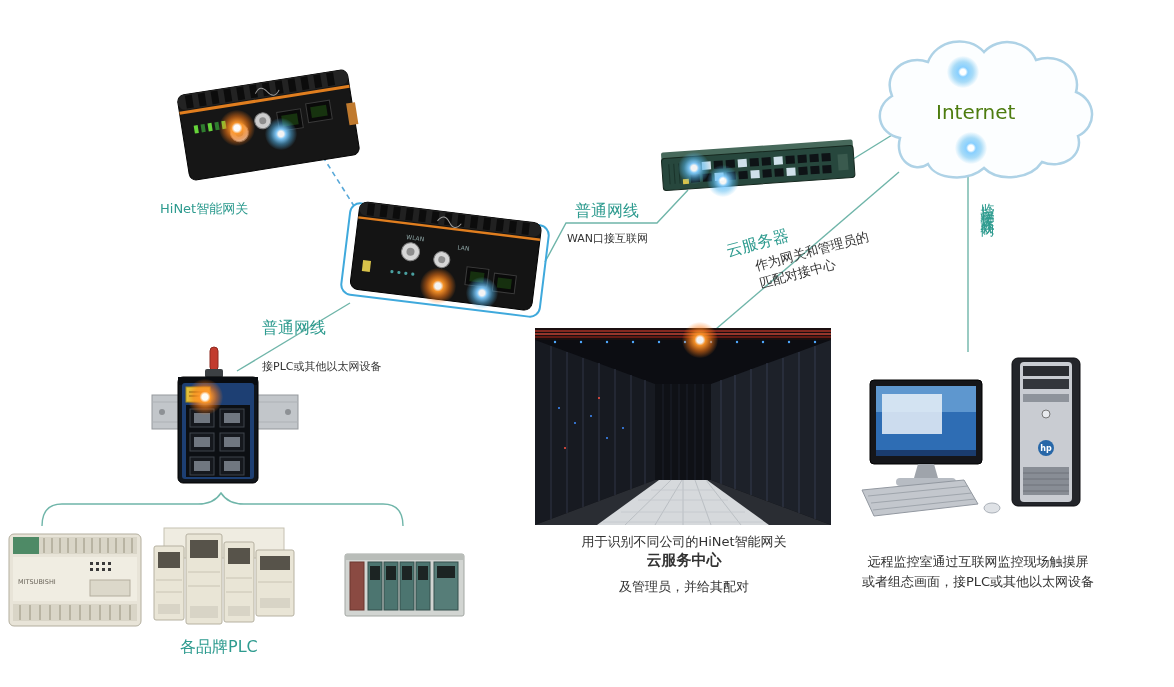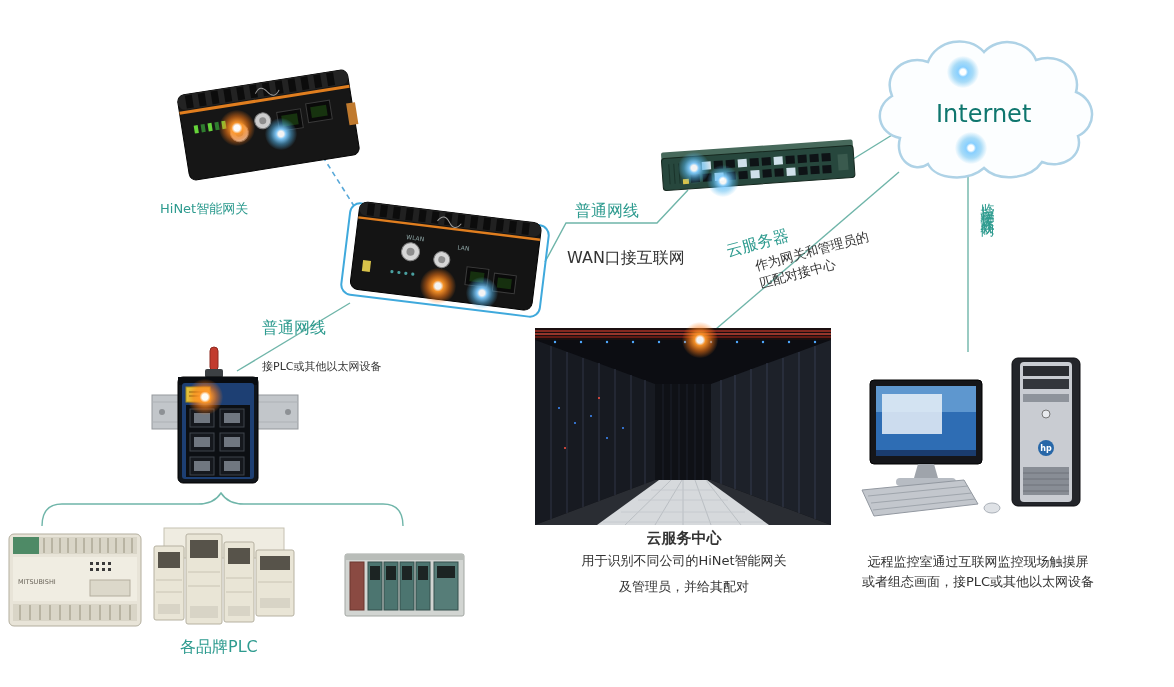--- a/index.html
+++ b/index.html
@@ -162,21 +162,21 @@
     </svg>
   </div>
 
   <div class="abs" style="left:870px;top:30px;width:230px;height:155px;">
     <svg width="230" height="155" viewBox="0 0 230 155">
       <path d="M30,108 C8,104 2,78 22,66 C12,42 36,24 58,32 C66,10 98,4 114,22 C128,6 158,10 166,30
                C190,22 212,40 206,62 C226,70 228,96 208,106 C214,126 192,140 172,132 C160,150 128,152 114,138
                C98,152 66,150 58,134 C44,144 24,130 30,108 Z" fill="#FCFEFF" stroke="#AED2E6" stroke-width="2.5"></path>
     </svg>
   </div>
-  <div class="abs" style="left:936px;top:100px;font-size:24px;color:#0f766e;">Internet</div>
+  <div class="abs" style="left:936px;top:100px;font-size:20px;color:#4d7c0f;">Internet</div>
 
   <div class="abs" style="left:150px;top:345px;width:150px;height:145px;">
     <svg width="150" height="145" viewBox="0 0 150 145">
       <rect x="2" y="50" width="146" height="34" fill="#C2C6CA" stroke="#95999D"></rect>
       <line x1="2" y1="57" x2="148" y2="57" stroke="#AEB2B6"></line>
       <line x1="2" y1="77" x2="148" y2="77" stroke="#AEB2B6"></line>
       <circle cx="12" cy="67" r="3" fill="#8D9195"></circle>
         <circle cx="138" cy="67" r="3" fill="#8D9195"></circle>
       <rect x="60" y="2" width="8" height="24" rx="4" fill="#C23B2E" stroke="#8F2A20"></rect>
       <rect x="55" y="24" width="18" height="9" rx="2" fill="#3C4043"></rect>
@@ -412,41 +412,41 @@
         <line x1="11" y1="151" x2="112" y2="141" stroke="#9FA5AC"></line>
       <line x1="13" y1="158" x2="115" y2="147" stroke="#9FA5AC"></line>
       <ellipse cx="132" cy="156" rx="8" ry="5" fill="#DFE2E6" stroke="#AAB0B8"></ellipse>
     </svg>
   </div>
 
   <div class="abs t-teal" style="left:160px;top:200px;font-size:13px;">HiNet智能网关</div>
 
   <div class="abs" style="left:567px;top:201px;">
     <div class="t-teal" style="font-size:16px;margin-left:8px;">普通网线</div>
-    <div class="t-dark" style="font-size:16px;margin-top:26px;">WAN口接互联网</div>
+    <div class="t-dark" style="font-size:11px;margin-top:9px;">WAN口接互联网</div>
   </div>
 
   <div class="abs" style="left:262px;top:318px;">
     <div class="t-teal" style="font-size:16px;">普通网线</div>
     <div class="t-dark" style="font-size:11px;margin-top:20px;">接PLC或其他以太网设备</div>
   </div>
 
   <div class="abs rot" style="left:724px;top:242px;">
     <div class="t-teal" style="font-size:16px;">云服务器</div>
     <div class="t-dark" style="font-size:13px;margin:2px 0 0 24px;white-space:nowrap;">作为网关和管理员的</div>
     <div class="t-dark" style="font-size:13px;margin-left:24px;white-space:nowrap;">匹配对接中心</div>
   </div>
 
   <div class="abs t-teal" style="left:979px;top:192px;height:172px;writing-mode:vertical-rl;font-size:14px;letter-spacing:3px;">监控端接入互联网</div>
 
   <div class="abs t-teal" style="left:180px;top:637px;font-size:16px;">各品牌PLC</div>
 
   <div class="abs center-text" style="left:538px;top:529px;width:292px;">
+    <div class="t-dark" style="font-size:13px;margin-top:4px;">用于识别不同公司的HiNet智能网关</div>
     <div class="t-dark" style="font-size:15px;font-weight:bold;">云服务中心</div>
-    <div class="t-dark" style="font-size:13px;margin-top:4px;">用于识别不同公司的HiNet智能网关</div>
     <div class="t-dark" style="font-size:13px;margin-top:8px;">及管理员，并给其配对</div>
   </div>
 
   <div class="abs center-text" style="left:850px;top:552px;width:256px;line-height:1.5;">
     <div class="t-dark" style="font-size:13px;">远程监控室通过互联网监控现场触摸屏</div>
     <div class="t-dark" style="font-size:13px;">或者组态画面，接PLC或其他以太网设备</div>
   </div>
 
   <div class="glow glow-orange" style="left:219px;top:110px;"></div>
   <div class="glow glow-blue" style="left:265px;top:118px;"></div>

